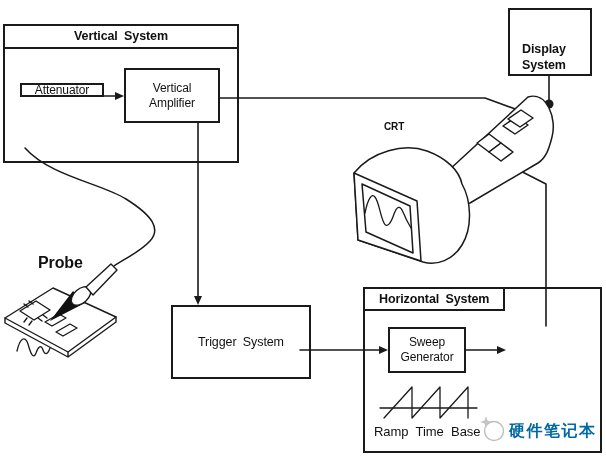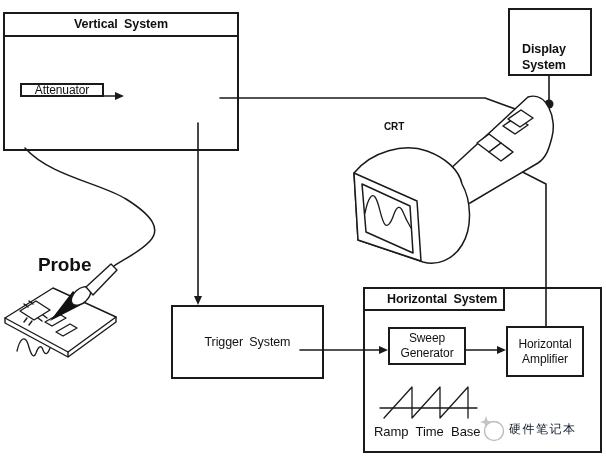--- a/index.html
+++ b/index.html
@@ -9,80 +9,80 @@
   }
   .box{
     position:absolute;box-sizing:border-box;border:2px solid #1a1a1a;background:#fff;
     display:flex;align-items:center;justify-content:center;text-align:center;
     font-size:12px;line-height:15px;letter-spacing:-0.1px;z-index:1;
   }
   .art{position:absolute;left:0;top:0;z-index:2;pointer-events:none;}
   .label{position:absolute;z-index:3;white-space:nowrap;letter-spacing:-0.1px;}
   .wordspace{word-spacing:3px;}
   
-  .vs-outer{left:3px;top:12px;width:236px;height:139px;display:block;}
+  .vs-outer{left:3px;top:24px;width:236px;height:139px;display:block;}
   .vs-title{box-sizing:border-box;width:100%;height:23px;border-bottom:2px solid #1a1a1a;
     display:flex;align-items:center;justify-content:center;font-weight:bold;font-size:12.5px;}
   .attenuator{left:20px;top:83px;width:84px;height:14px;font-size:12px;}
   .vamp{left:124px;top:68px;width:96px;height:55px;}
   .vamp span{display:inline-block;width:62px;}
   
   .display{left:508px;top:8px;width:84px;height:68px;border-width:2px;
     justify-content:flex-start;text-align:left;padding-left:12px;font-weight:bold;font-size:12.5px;line-height:16px;}
   .display span{display:inline-block;width:48px;margin-top:29px;}
   
-  .trigger{left:171px;top:305px;width:153px;height:74px;font-size:12.5px;}
+  .trigger{left:171px;top:305px;width:140px;height:74px;font-size:12.5px;}
   
   .hs-outer{left:363px;top:287px;width:239px;height:166px;display:block;}
   .hs-title{position:absolute;left:-2px;top:-2px;width:142px;height:24px;box-sizing:border-box;
     border:2px solid #1a1a1a;background:#fff;display:flex;align-items:center;
-    padding-left:22px;font-weight:bold;font-size:12.5px;}
-  .sweep{left:388px;top:327px;width:78px;height:38px;}
+    padding-left:14px;font-weight:bold;font-size:12.5px;}
+  .sweep{left:388px;top:327px;width:78px;height:46px;}
   .sweep span{display:inline-block;width:62px;}
   .hamp{left:506px;top:326px;width:78px;height:51px;}
   .hamp span{display:inline-block;width:64px;}
   
   .crt-label{left:384px;top:121px;font-weight:bold;font-size:10px;}
-  .probe-label{left:38px;top:254px;font-weight:bold;font-size:19px;}
+  .probe-label{left:38px;top:254px;font-weight:bold;font-size:16px;}
   .ramp-label{left:374px;top:424px;font-size:13px;word-spacing:4px;}
-  .watermark-text{left:509px;top:421px;font-size:12px;font-weight:400;color:#0f172a;letter-spacing:1.5px;}
+  .watermark-text{left:509px;top:421px;font-size:16px;font-weight:700;color:#0369a1;letter-spacing:1.5px;}
 </style>
 </head>
 <body>
 
 <div class="canvas">
 
   <div class="box vs-outer">
     <div class="vs-title wordspace">Vertical System</div>
   </div>
 
   <div class="box attenuator">
     <span>Attenuator</span>
   </div>
 
+  <div class="box vamp">
+    <span>Vertical Amplifier</span>
+  </div>
 
   <div class="box display">
     <span>Display System</span>
   </div>
 
   <div class="box trigger wordspace">
     <span>Trigger System</span>
   </div>
 
   <div class="box hs-outer">
     <div class="hs-title wordspace">Horizontal System</div>
   </div>
 
   <div class="box sweep">
     <span>Sweep Generator</span>
   </div>
 
-  <div class="box hamp">
-    <span>Horizontal Amplifier</span>
-  </div>
 
   <div class="label crt-label">CRT</div>
   <div class="label probe-label">Probe</div>
   <div class="label ramp-label">Ramp Time Base</div>
   <div class="label watermark-text">硬件笔记本</div>
 
   <svg class="art" width="606" height="456" viewBox="0 0 606 456">
     <g stroke="#1a1a1a" stroke-width="1.6" fill="none" stroke-linecap="round" stroke-linejoin="round">
 
       <g>

